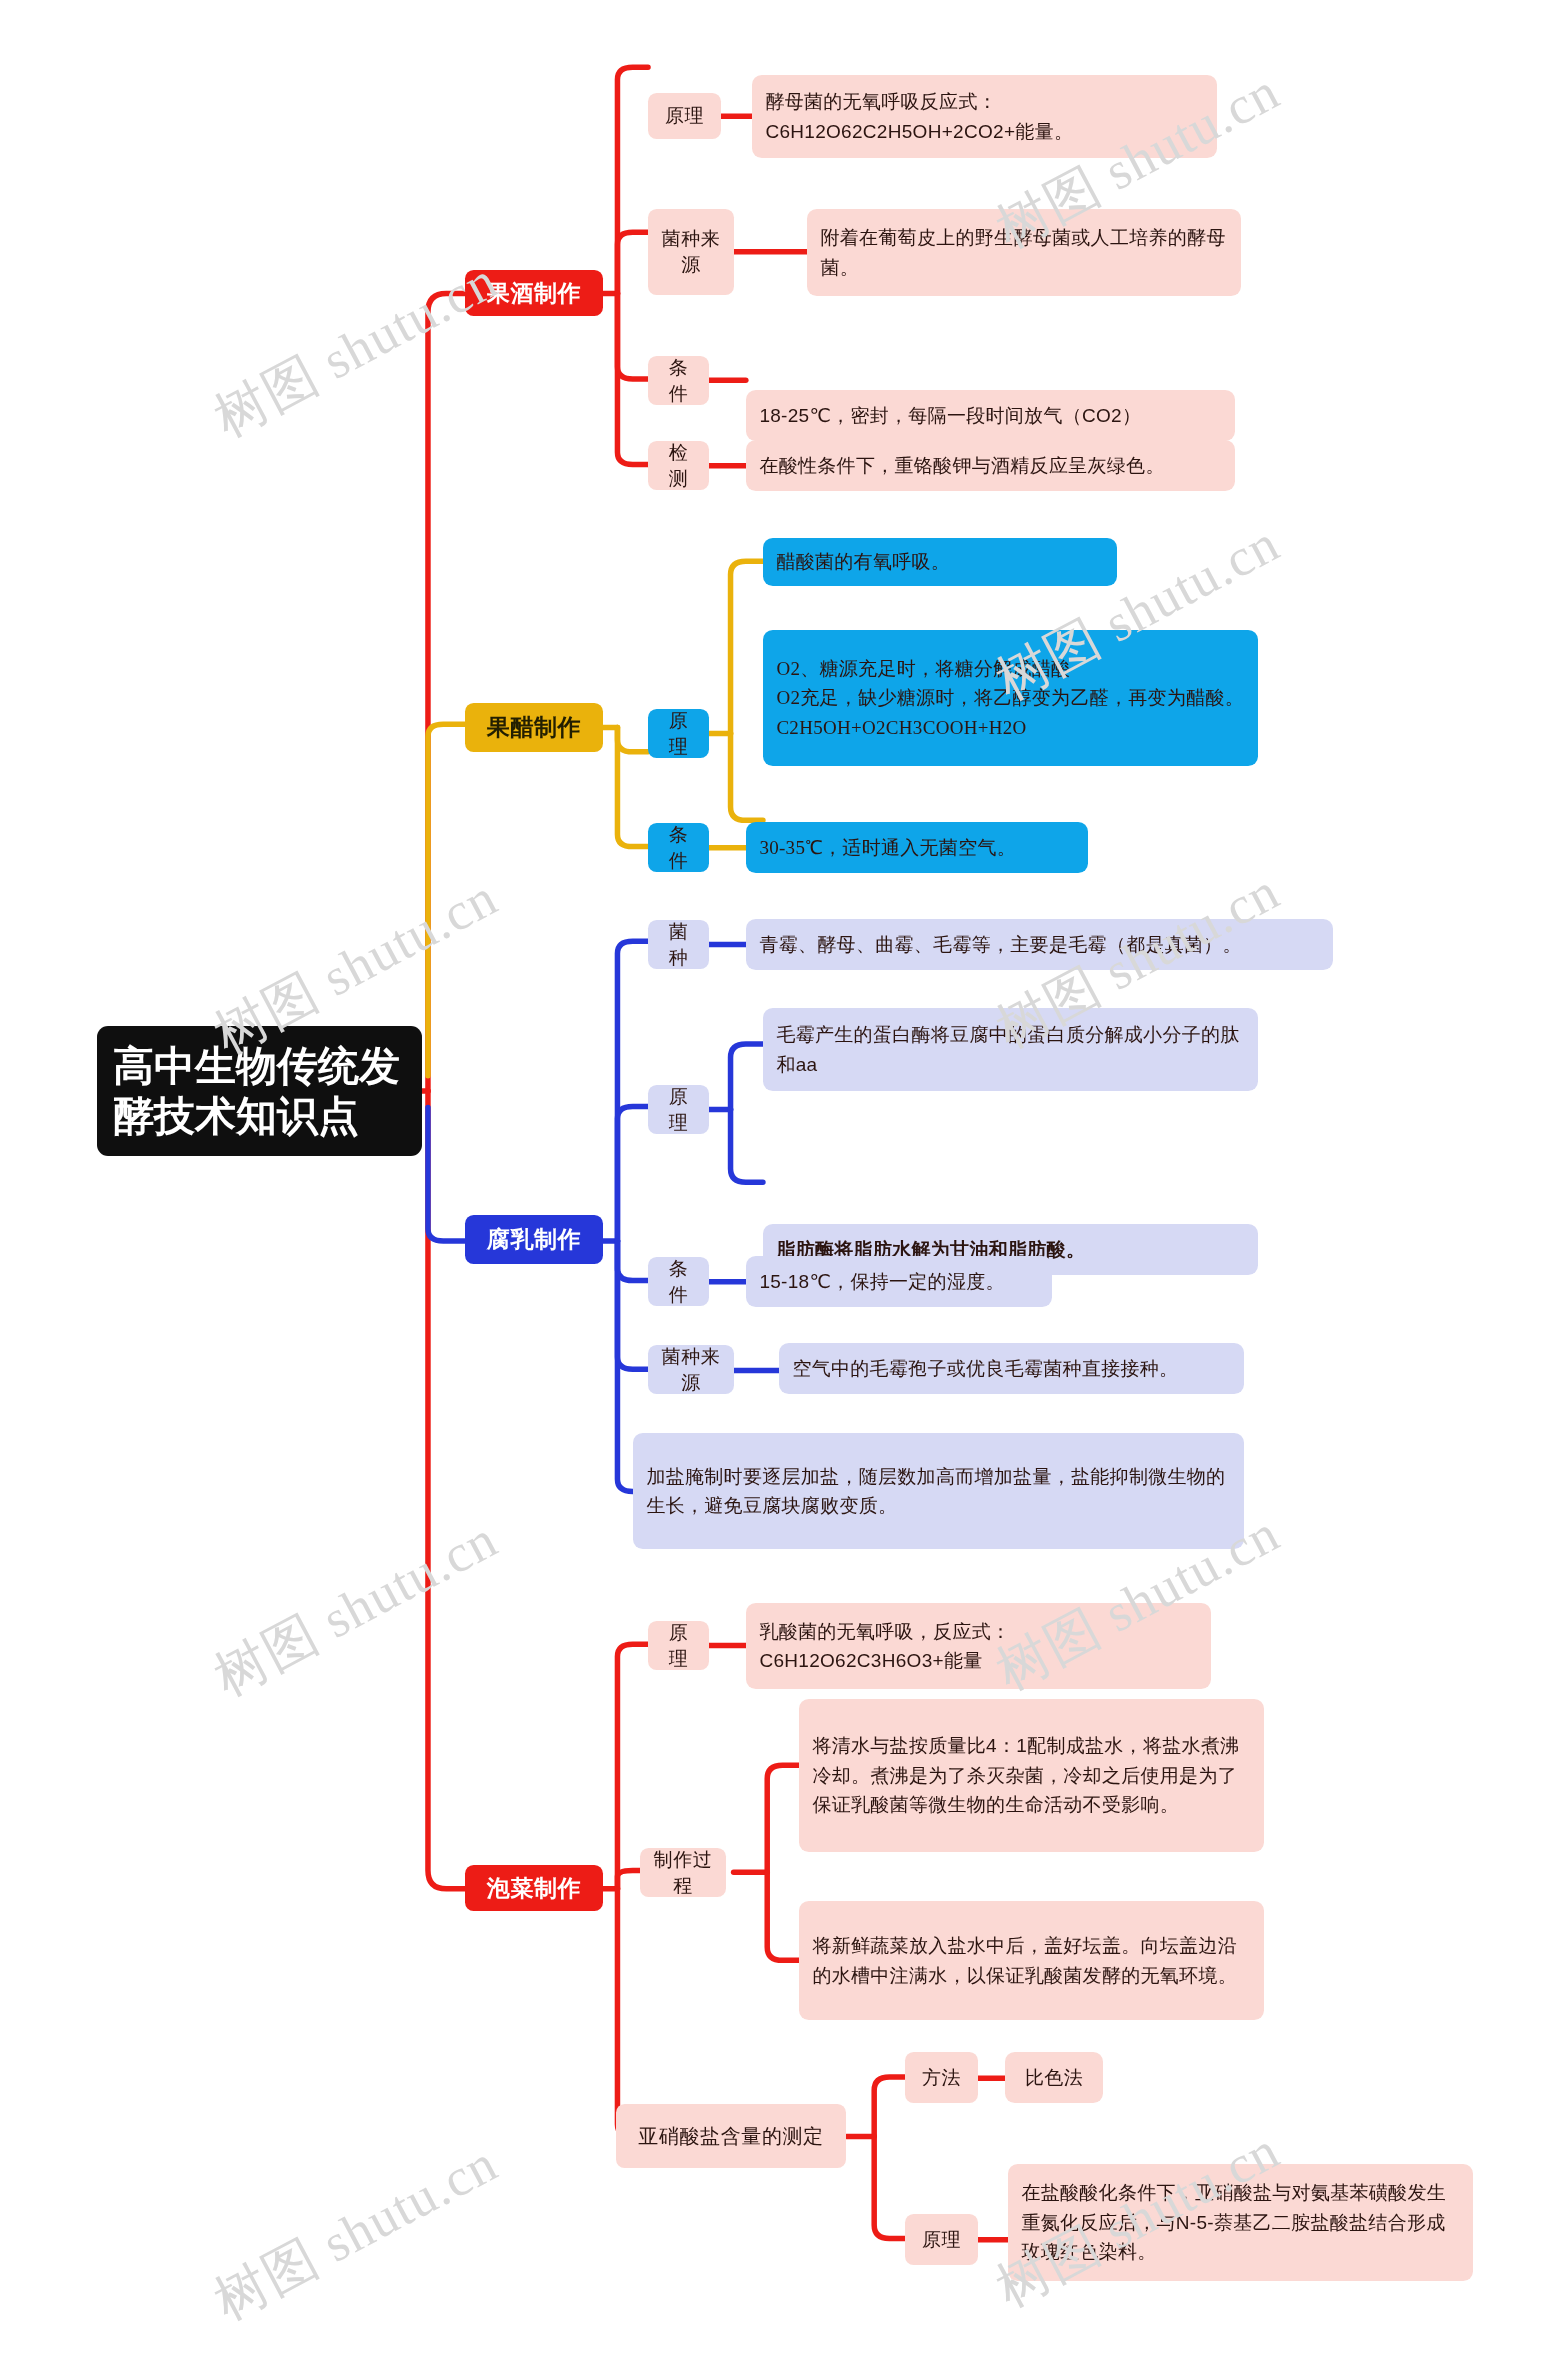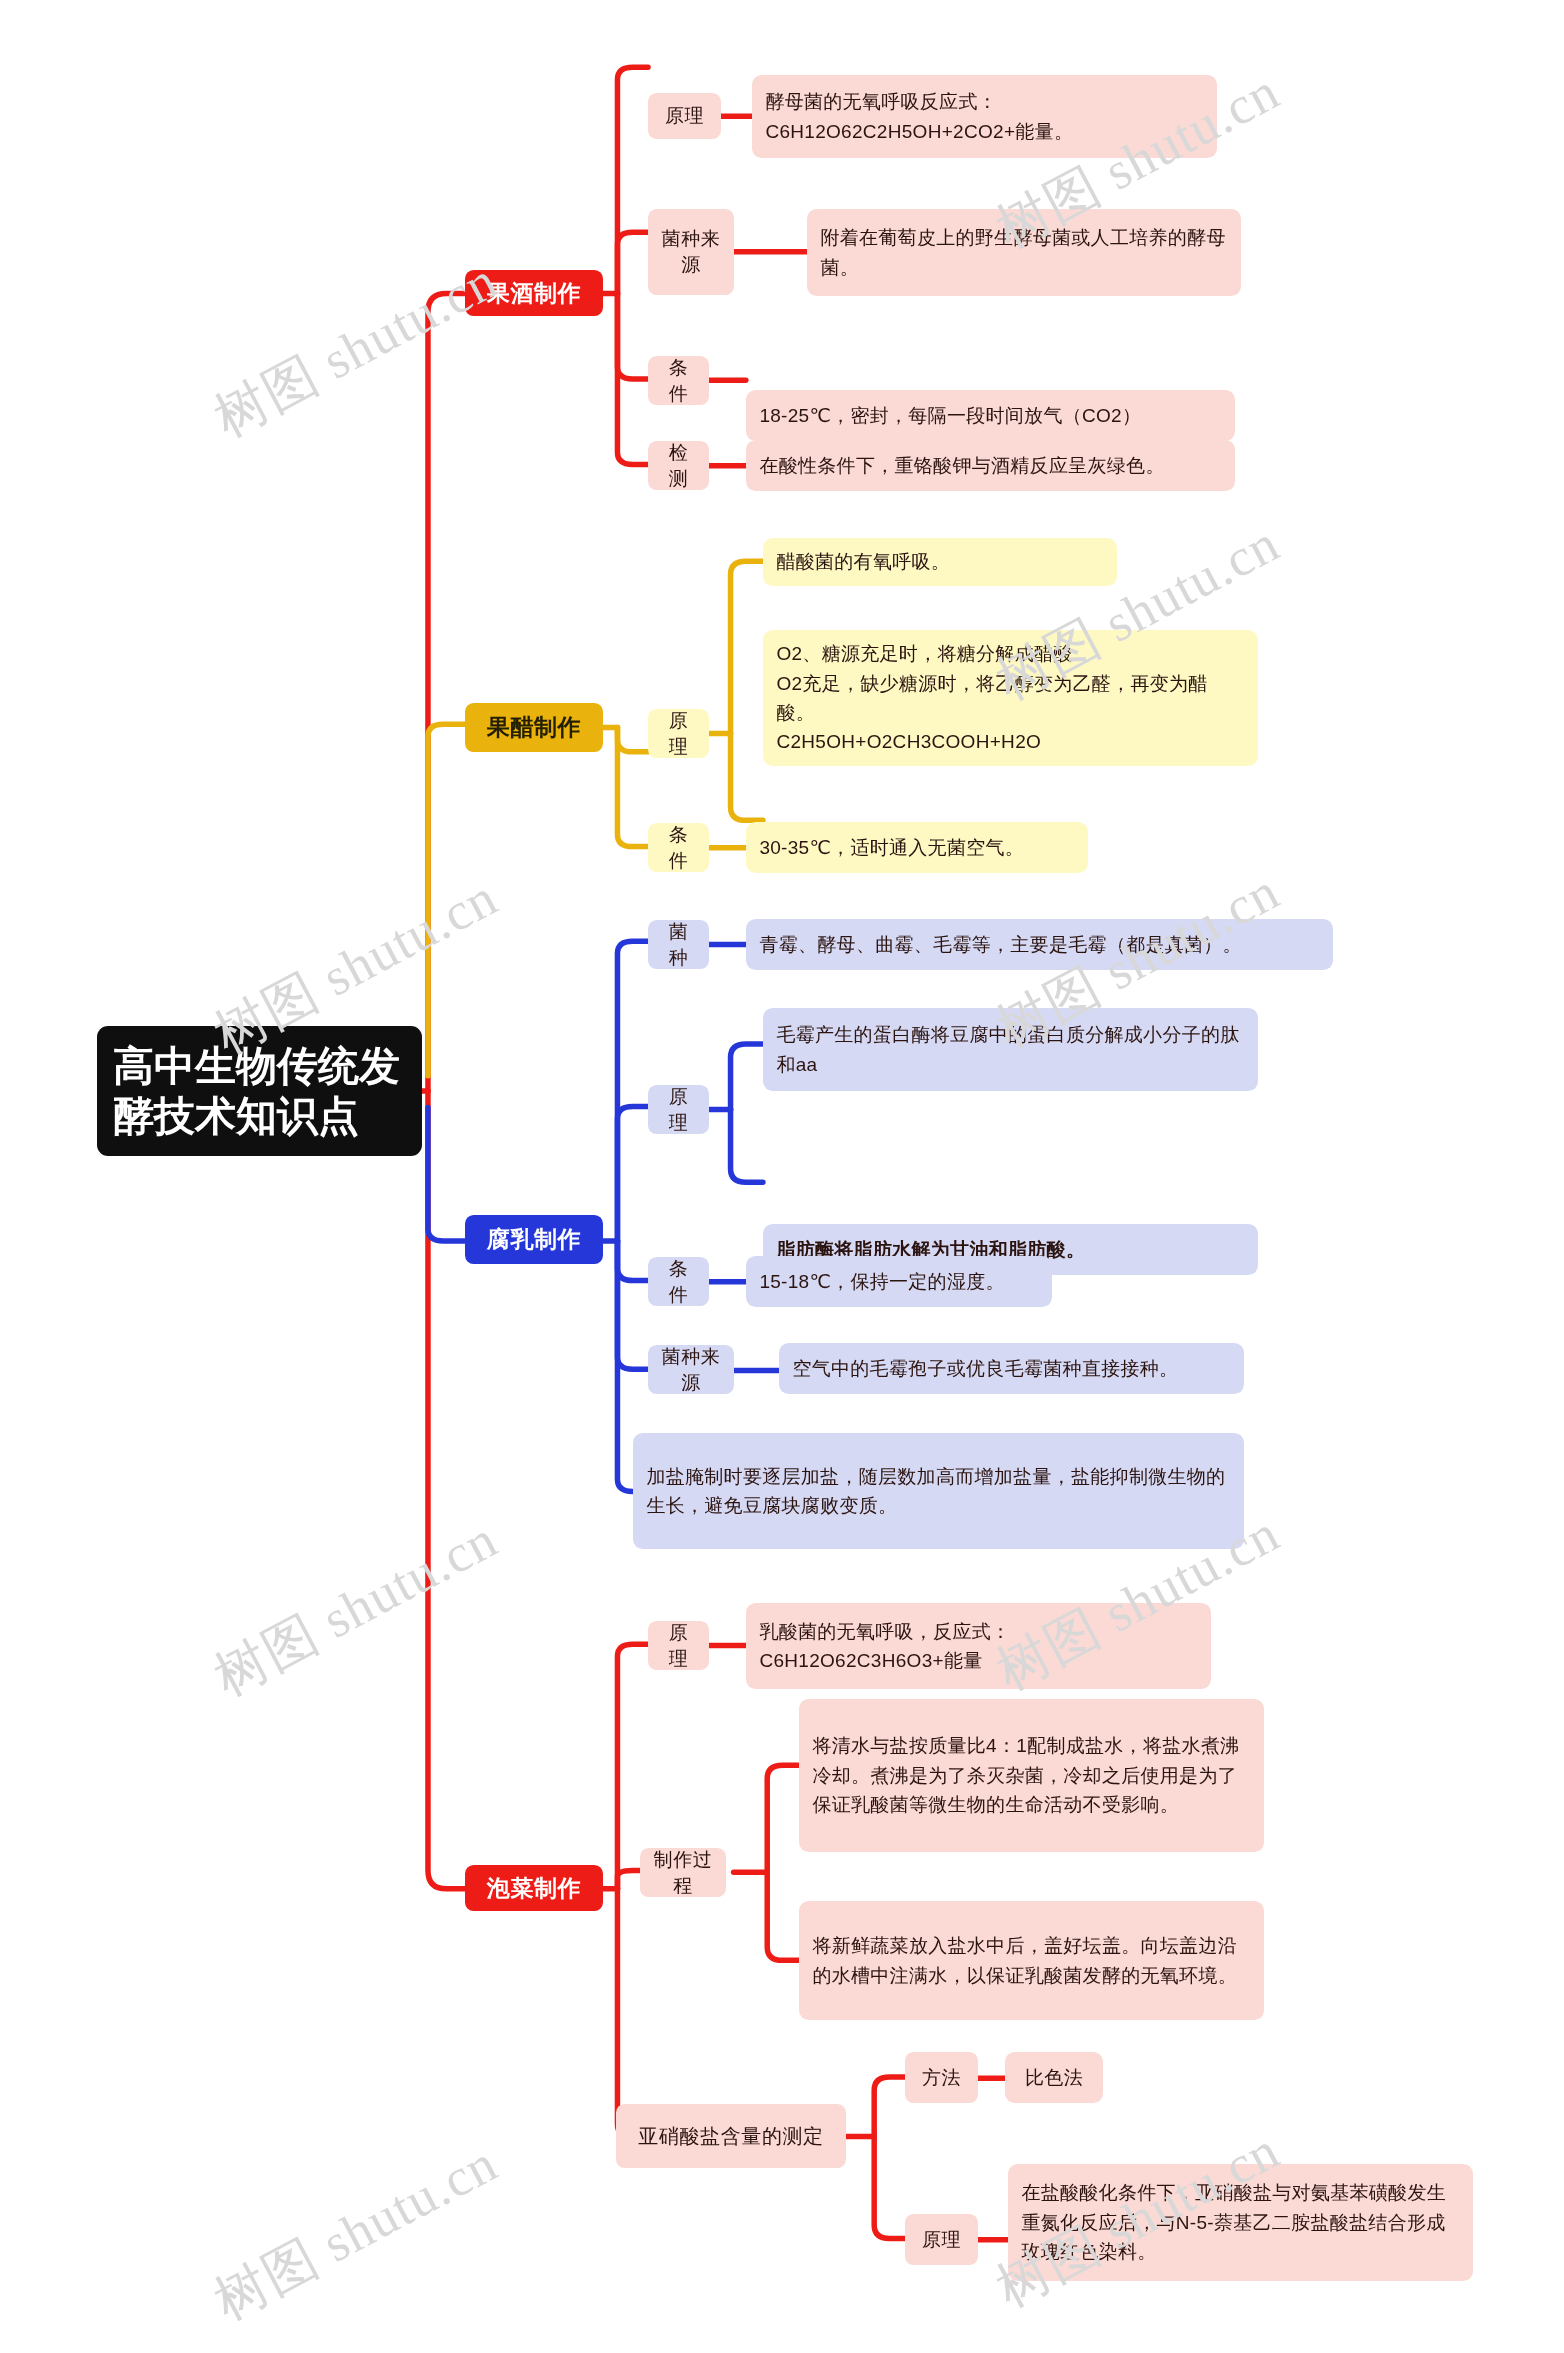--- a/index.html
+++ b/index.html
@@ -92,21 +92,21 @@
     border-radius: 9.8px;
     font-size: 19px;
     line-height: 1.55;
     color: #2b1410;
     padding: 11px 13.4px;
     letter-spacing: 0.3px;
     align-items: center;
   }
   
   .tint-red   { background: #FBD9D4; }
-  .tint-gold  { background: #fef9c3; }
+  .tint-gold  { background: #0ea5e9; font-family: Liberation Serif, serif; }
   .tint-blue  { background: #D6D9F4; }
 </style>
 </head>
 <body>
 
 <div id="canvas">
 
   <div class="wm-layer">
     <div class="wm" style="left:202px;  top:391px;">树图 shutu.cn</div>
     <div class="wm" style="left:984px; top:202px;">树图 shutu.cn</div>

